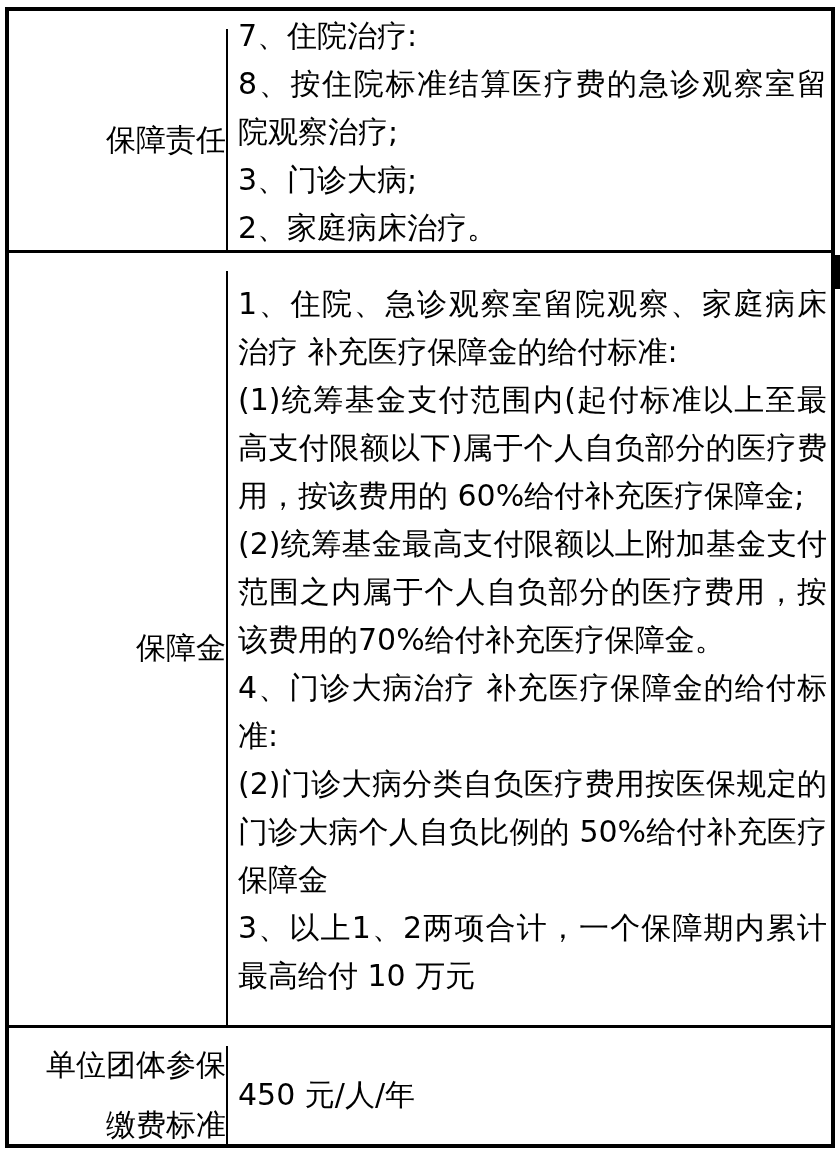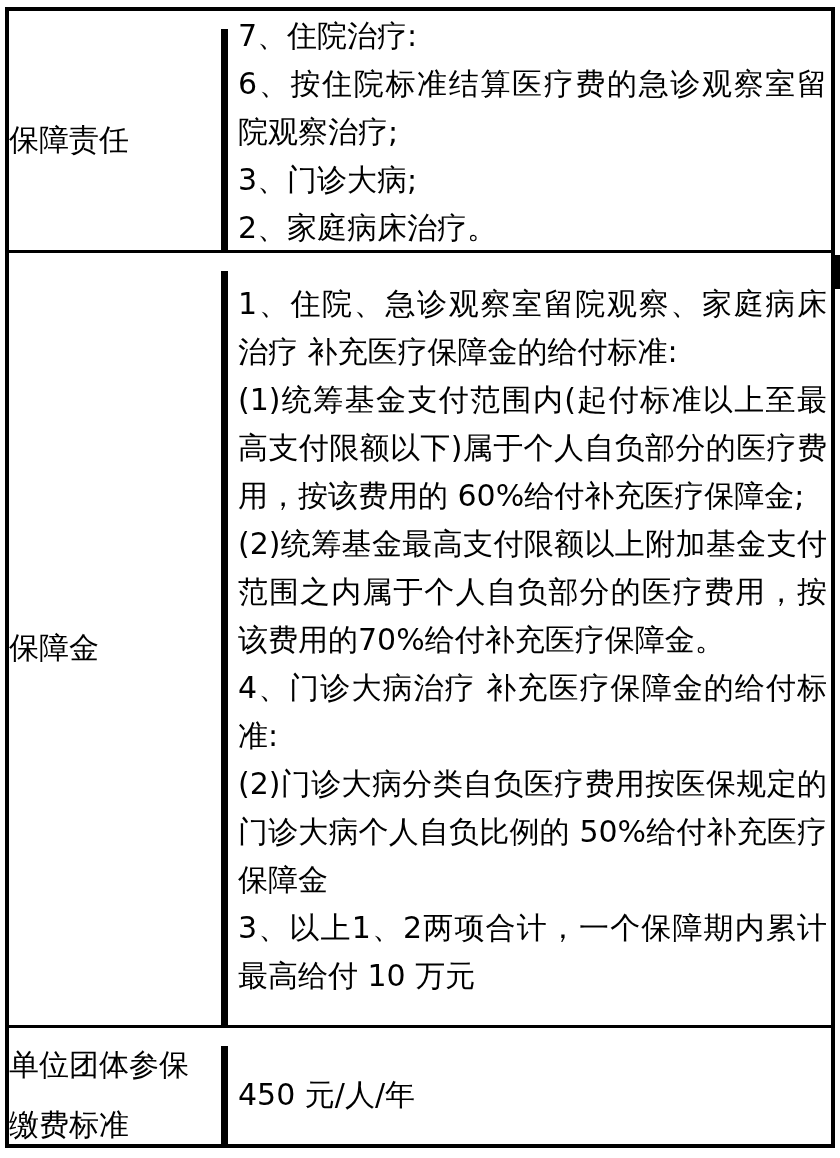--- a/index.html
+++ b/index.html
@@ -25,25 +25,25 @@
     border: 4px solid #000000;
     display: grid;
     grid-template-columns: 219px 1fr;
     grid-template-rows: 242px 775px 1fr;
   }
   .cell {
     box-sizing: border-box;
     overflow: hidden;
   }
   .label-cell {
-    border-right: 7px solid #000000;
+    border-right: 2px solid #000000;
     display: flex;
     flex-direction: column;
     justify-content: center;
-    align-items: flex-start;
+    align-items: flex-end;
     text-align: center;
     font-size: 30px;
     line-height: 60px;
     margin-top: 18px;
   }
   .content-cell {
     font-size: 30px;
     line-height: 48px;
     padding: 1px 4px 0 10px;
     text-align: justify;
@@ -76,21 +76,21 @@
 </head>
 <body>
 
 <div class="doc-table">
 
   <div class="cell label-cell row-divider">
     <span>保障责任</span>
   </div>
   <div class="cell content-cell row-divider">
     <p class="para">7、住院治疗:</p>
-    <p class="para">6、按住院标准结算医疗费的急诊观察室留院观察治疗;</p>
+    <p class="para">8、按住院标准结算医疗费的急诊观察室留院观察治疗;</p>
     <p class="para">3、门诊大病;</p>
     <p class="para">2、家庭病床治疗。</p>
   </div>
 
   <div class="cell label-cell row-divider">
     <span>保障金</span>
   </div>
   <div class="cell content-cell content-cell-middle row-divider">
     <p class="para">1、住院、急诊观察室留院观察、家庭病床治疗 补充医疗保障金的给付标准:</p>
     <p class="para">(1)统筹基金支付范围内(起付标准以上至最高支付限额以下)属于个人自负部分的医疗费用，按该费用的 60%给付补充医疗保障金;</p>

